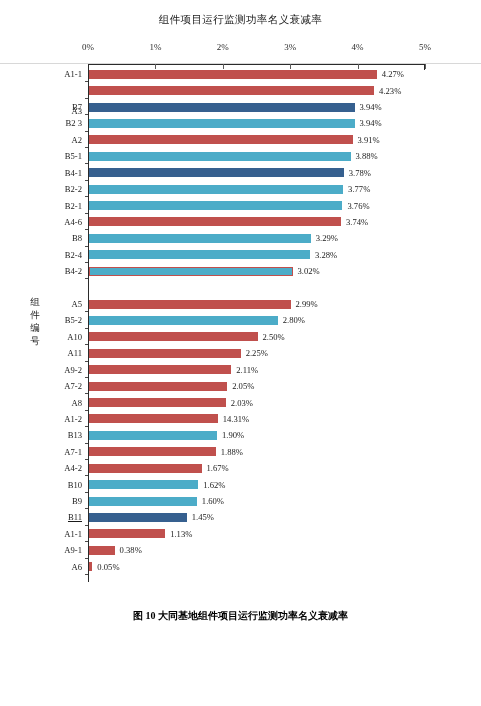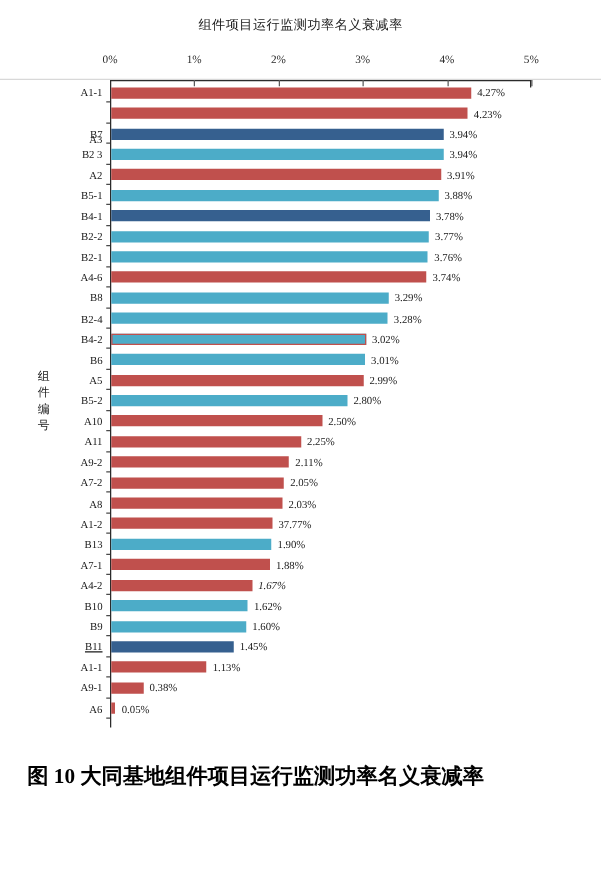--- a/index.html
+++ b/index.html
@@ -155,24 +155,25 @@
     white-space: nowrap;
   }
 
   
   #figure-caption {
     position: absolute;
     top: 609px;
     left: 0;
     width: 409px;
     text-align: center;
-    font-size: 17px;
+    font-size: 10px;
     font-weight: bold;
     color: #000;
     white-space: nowrap;
+    padding-left: 36px;
   }
 
   
   #page-number {
     position: absolute;
     top: 684px;
     left: 0;
     width: 481px;
     text-align: center;
     font-size: 7.5px;
@@ -286,26 +287,20 @@
         <div class="cat-label" style="top: 3.20919px;">B2-4</div>
         <div class="bar lblue" style="width: 221.072px; top: 3.70919px;"></div>
         <div class="val-label" style="left: 227.072px; top: 3.20919px;">3.28%</div>
       </div>
       <div class="bar-row" style="top: 199.021px; height: 16.4184px;">
         <div class="ytick-mark" style="top: 15.4184px;"></div>
         <div class="cat-label" style="top: 3.20919px;">B4-2</div>
         <div class="bar lblue outlined" style="width: 203.548px; top: 3.70919px;"></div>
         <div class="val-label" style="left: 209.548px; top: 3.20919px;">3.02%</div>
       </div>
-      <div class="bar-row" style="top: 215.439px; height: 16.4184px;">
-        <div class="ytick-mark" style="top: 15.4184px;"></div>
-        <div class="cat-label" style="top: 3.20919px;">B6</div>
-        <div class="bar lblue" style="width: 202.874px; top: 3.70919px;"></div>
-        <div class="val-label" style="left: 208.874px; top: 3.20919px;">3.01%</div>
-      </div>
       <div class="bar-row" style="top: 231.857px; height: 16.4184px;">
         <div class="ytick-mark" style="top: 15.4184px;"></div>
         <div class="cat-label" style="top: 3.20919px;">A5</div>
         <div class="bar red" style="width: 201.526px; top: 3.70919px;"></div>
         <div class="val-label" style="left: 207.526px; top: 3.20919px;">2.99%</div>
       </div>
       <div class="bar-row" style="top: 248.276px; height: 16.4184px;">
         <div class="ytick-mark" style="top: 15.4184px;"></div>
         <div class="cat-label" style="top: 3.20919px;">B5-2</div>
         <div class="bar lblue" style="width: 188.72px; top: 3.70919px;"></div>
@@ -338,39 +333,39 @@
       <div class="bar-row" style="top: 330.368px; height: 16.4184px;">
         <div class="ytick-mark" style="top: 15.4184px;"></div>
         <div class="cat-label" style="top: 3.20919px;">A8</div>
         <div class="bar red" style="width: 136.822px; top: 3.70919px;"></div>
         <div class="val-label" style="left: 142.822px; top: 3.20919px;">2.03%</div>
       </div>
       <div class="bar-row" style="top: 346.786px; height: 16.4184px;">
         <div class="ytick-mark" style="top: 15.4184px;"></div>
         <div class="cat-label" style="top: 3.20919px;">A1-2</div>
         <div class="bar red" style="width: 128.734px; top: 3.70919px;"></div>
-        <div class="val-label" style="left: 134.734px; top: 3.20919px;">37.77%</div>
+        <div class="val-label" style="left: 134.734px; top: 3.20919px;">14.31%</div>
       </div>
       <div class="bar-row" style="top: 363.204px; height: 16.4184px;">
         <div class="ytick-mark" style="top: 15.4184px;"></div>
         <div class="cat-label" style="top: 3.20919px;">B13</div>
         <div class="bar lblue" style="width: 128.06px; top: 3.70919px;"></div>
         <div class="val-label" style="left: 134.06px; top: 3.20919px;">1.90%</div>
       </div>
       <div class="bar-row" style="top: 379.623px; height: 16.4184px;">
         <div class="ytick-mark" style="top: 15.4184px;"></div>
         <div class="cat-label" style="top: 3.20919px;">A7-1</div>
         <div class="bar red" style="width: 126.712px; top: 3.70919px;"></div>
         <div class="val-label" style="left: 132.712px; top: 3.20919px;">1.88%</div>
       </div>
       <div class="bar-row" style="top: 396.041px; height: 16.4184px;">
         <div class="ytick-mark" style="top: 15.4184px;"></div>
         <div class="cat-label" style="top: 3.20919px;">A4-2</div>
         <div class="bar red" style="width: 112.558px; top: 3.70919px;"></div>
-        <div class="val-label" style="left: 118.558px; top: 3.20919px; font-style: italic;">1.67%</div>
+        <div class="val-label" style="left: 118.558px; top: 3.20919px;">1.67%</div>
       </div>
       <div class="bar-row" style="top: 412.46px; height: 16.4184px;">
         <div class="ytick-mark" style="top: 15.4184px;"></div>
         <div class="cat-label" style="top: 3.20919px;">B10</div>
         <div class="bar lblue" style="width: 109.188px; top: 3.70919px;"></div>
         <div class="val-label" style="left: 115.188px; top: 3.20919px;">1.62%</div>
       </div>
       <div class="bar-row" style="top: 428.878px; height: 16.4184px;">
         <div class="ytick-mark" style="top: 15.4184px;"></div>
         <div class="cat-label" style="top: 3.20919px;">B9</div>

